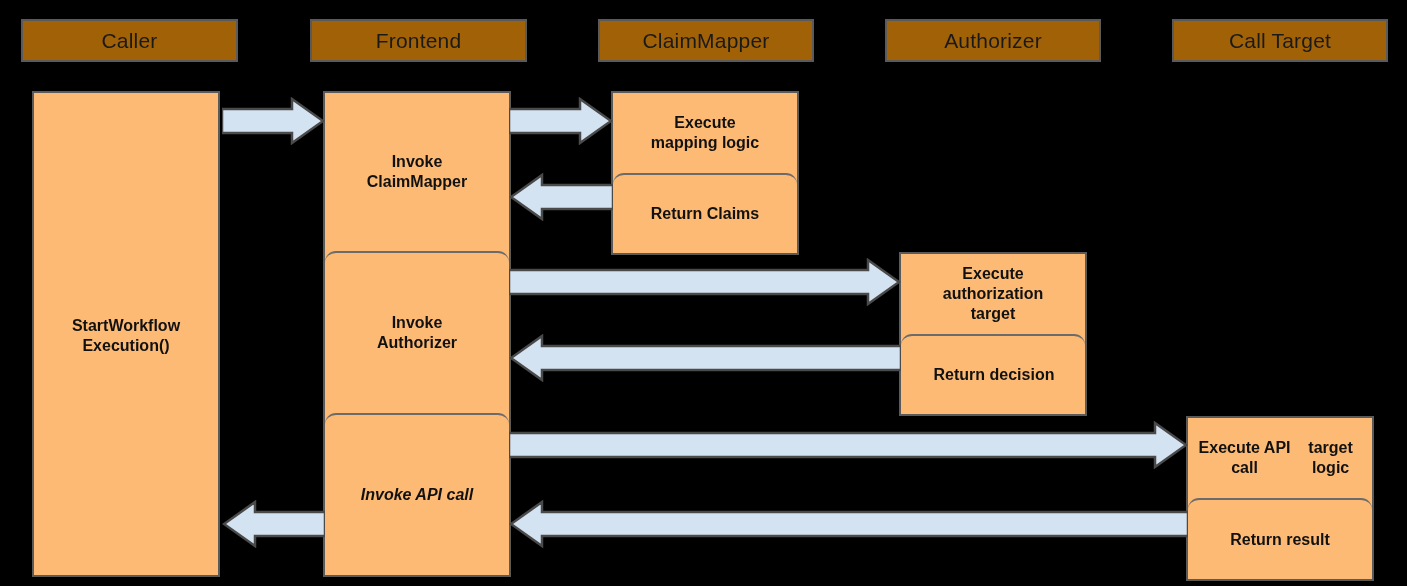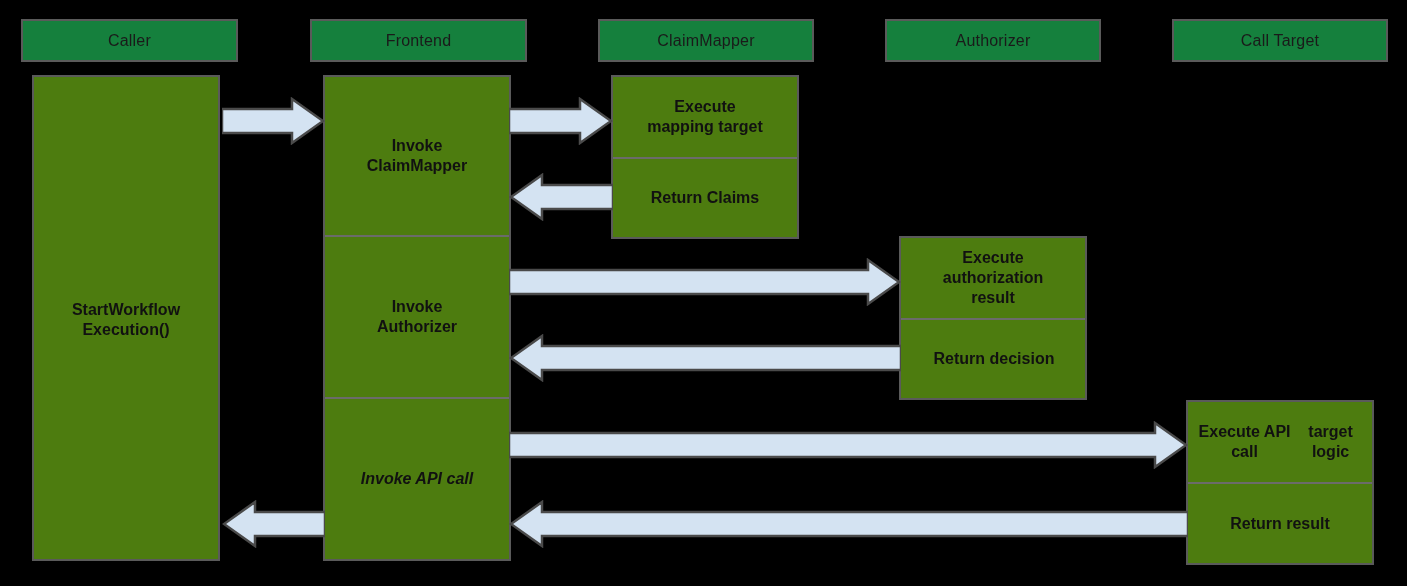--- a/index.html
+++ b/index.html
@@ -11,55 +11,57 @@
     position: relative;
     width: 1407px;
     height: 586px;
     background: #000000;
     overflow: hidden;
     font-family: "Liberation Sans", sans-serif;
   }
   
   .lifeline-head {
     position: absolute;
-    background: #15803d;
+    background: #a16207;
     border: 2px solid #5a5a5a;
     box-sizing: border-box;
     display: flex;
     align-items: center;
     justify-content: center;
     color: #1a1a1a;
-    font-size: 16px;
+    font-size: 21px;
     font-weight: 400;
     letter-spacing: 0.2px;
   }
   
   .activation {
     position: absolute;
-    background: #4d7c0f;
+    background: #fdba74;
     border: 2px solid #5a5a5a;
     box-sizing: border-box;
+    margin-top: 16px;
   }
   .act-seg {
     position: absolute;
     left: 0;
     right: 0;
     box-sizing: border-box;
     display: flex;
     align-items: center;
     justify-content: center;
     text-align: center;
     color: #111111;
     font-size: 16px;
     font-weight: bold;
     line-height: 1.25;
     padding: 0 6px;
   }
   .act-seg.divided-top {
     border-top: 2px solid #6b6b6b;
+    border-radius: 11px;
   }
   .act-seg span { display: block; }
   
   .arrow {
     position: absolute;
   }
   .arrow svg { display: block; }
 </style>
 </head>
 <body>
@@ -103,32 +105,32 @@
       <span>Authorizer</span>
     </div>
     <div class="act-seg divided-top" style="top:320px; height:162px; flex-direction:column;font-style:italic;">
       <span>Invoke API call</span>
     </div>
   </div>
 
   <div class="activation" style="left:611px; top:75px; width:188px; height:164px;">
     <div class="act-seg" style="top:0; height:80px; flex-direction:column;">
       <span>Execute</span>
-      <span>mapping target</span>
+      <span>mapping logic</span>
     </div>
     <div class="act-seg divided-top" style="top:80px; height:80px; flex-direction:column;">
       <span>Return Claims</span>
     </div>
   </div>
 
   <div class="activation" style="left:899px; top:236px; width:188px; height:164px;">
     <div class="act-seg" style="top:0; height:80px; flex-direction:column;">
       <span>Execute</span>
       <span>authorization</span>
-      <span>result</span>
+      <span>target</span>
     </div>
     <div class="act-seg divided-top" style="top:80px; height:80px; flex-direction:column;padding-left:8px;">
       <span>Return decision</span>
     </div>
   </div>
 
   <div class="activation" style="left:1186px; top:400px; width:188px; height:165px;">
     <div class="act-seg" style="top:0; height:80px; flex-direction:row;">
       <span>Execute API call</span>
       <span>target logic</span>

